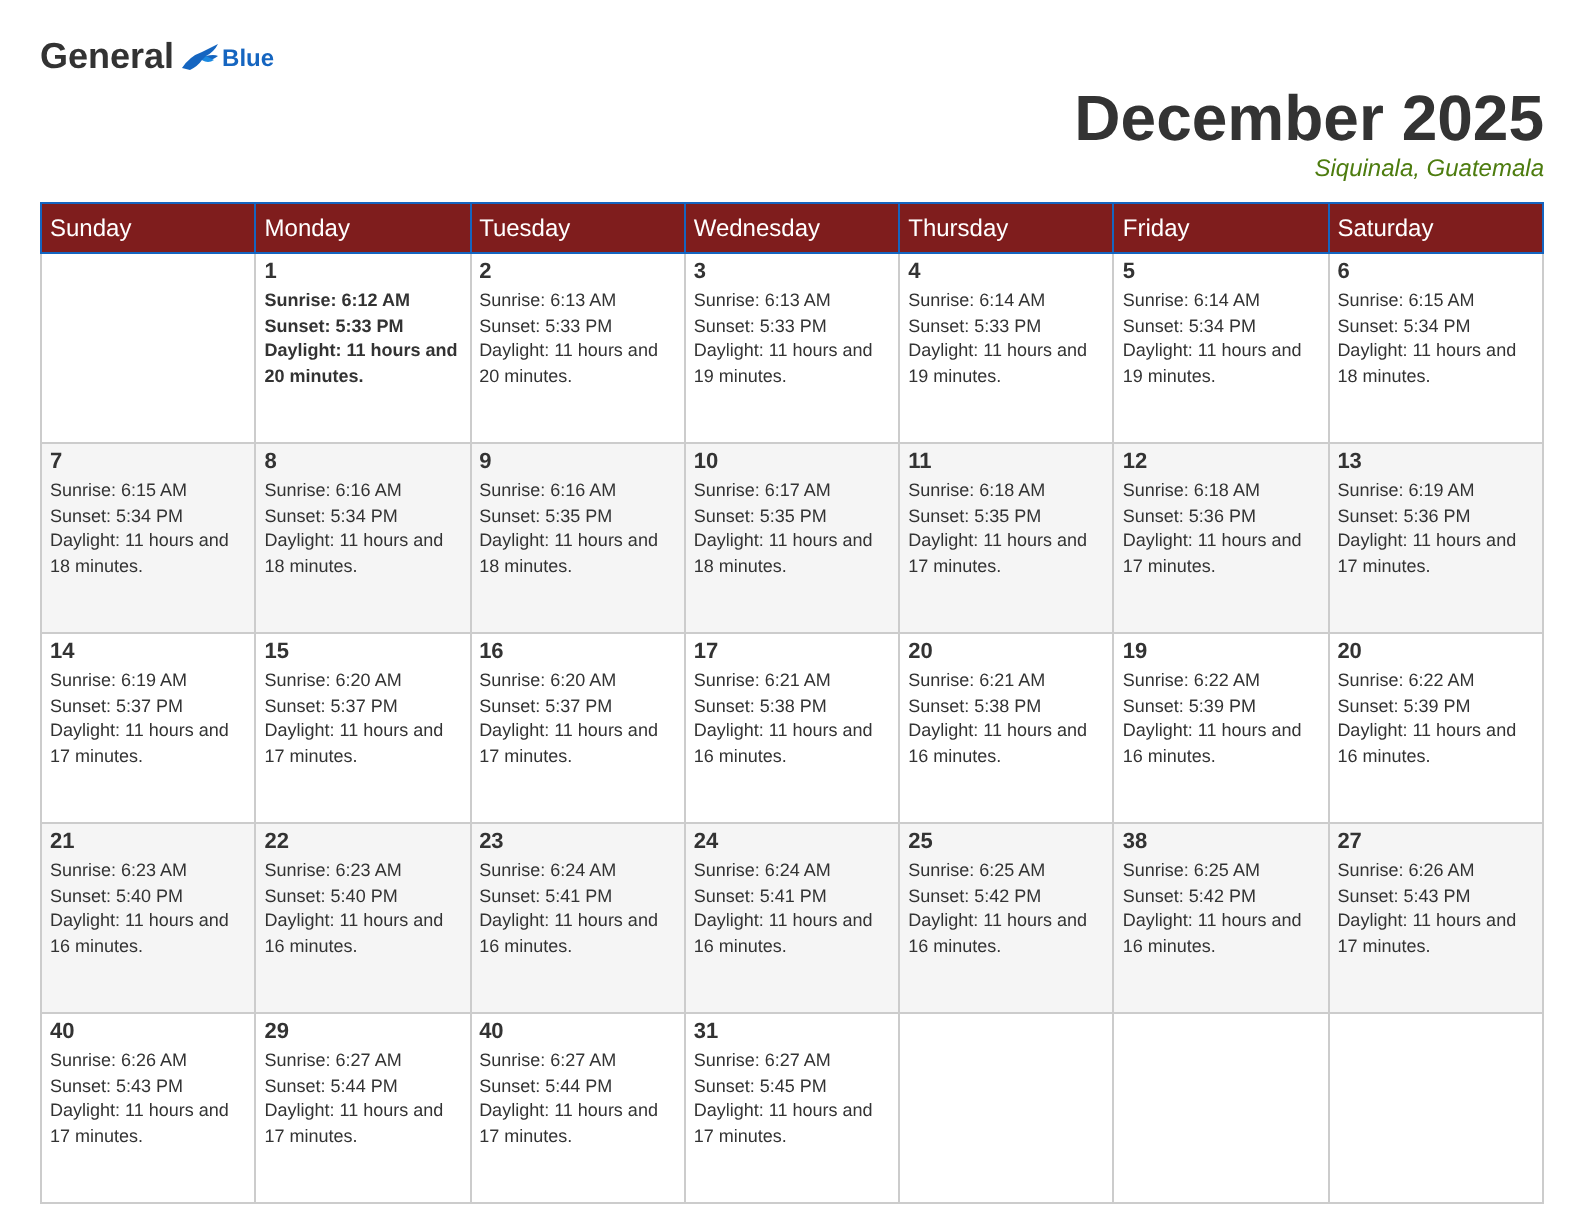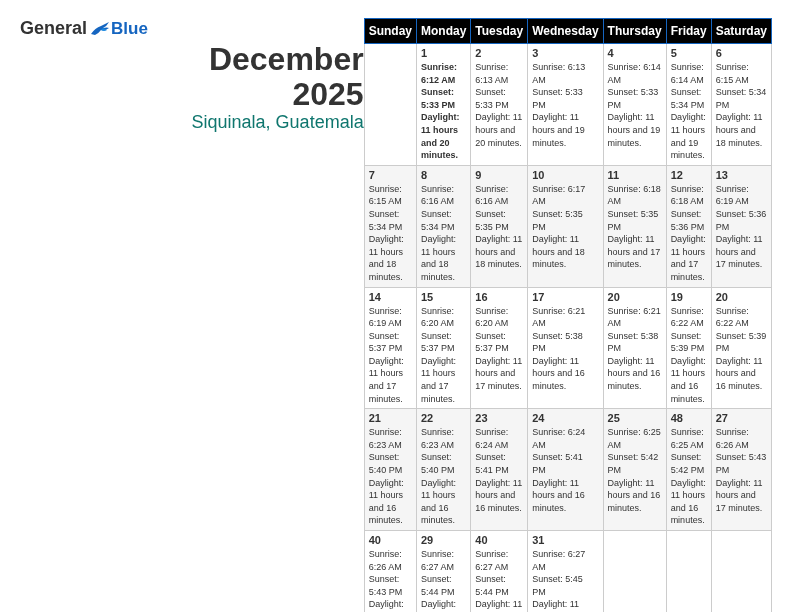--- a/index.html
+++ b/index.html
@@ -8,20 +8,21 @@
       height: 612px;
       font-family: Arial, sans-serif;
       background: #fff;
       overflow: hidden;
     }
     .page {
       width: 792px;
       height: 612px;
       padding: 18px 20px 10px 20px;
       display: flex;
+      flex-direction: column;
     }
     .header {
       display: flex;
       justify-content: space-between;
       align-items: flex-start;
       margin-bottom: 10px;
     }
     .logo {
       display: flex;
       flex-direction: column;
@@ -30,53 +31,54 @@
     .logo-text {
       display: flex;
       align-items: center;
     }
     .logo-general {
       font-size: 18px;
       font-weight: bold;
       color: #333;
     }
     .logo-blue {
-      font-size: 17px;
+      font-size: 12px;
       font-weight: bold;
       color: #1565c0;
     }
     .logo-bird {
       width: 22px;
       height: 18px;
       margin-left: 2px;
     }
     .title-section {
       text-align: right;
       margin-top: 24px;
     }
     .month-title {
       font-size: 32px;
       font-weight: bold;
       color: #333;
       line-height: 1.1;
     }
     .location {
-      font-size: 18px;
-      color: #0f766e;
+      font-size: 12px;
+      color: #4d7c0f;
+      font-style: italic;
     }
     .calendar {
       width: 100%;
       border-collapse: collapse;
       flex: 1;
     }
     .calendar th {
-      background: #000000;
+      background: #7f1d1d;
       color: #fff;
       font-size: 12px;
-      font-weight: bold;
+      font-weight: normal;
       padding: 5px 4px;
       text-align: left;
       border: 1px solid #1565c0;
     }
     .calendar td {
       border: 1px solid #ccc;
       vertical-align: top;
       padding: 3px 4px;
       width: calc(100% / 7);
       font-size: 9.5px;
@@ -289,21 +291,21 @@
 Sunset: 5:41 PM
 Daylight: 11 hours and 16 minutes.</div>
           </td>
           <td>
             <div class="day-number">25</div>
             <div class="cell-text" style="white-space: pre-line;">Sunrise: 6:25 AM
 Sunset: 5:42 PM
 Daylight: 11 hours and 16 minutes.</div>
           </td>
           <td>
-            <div class="day-number">48</div>
+            <div class="day-number">38</div>
             <div class="cell-text" style="white-space: pre-line;">Sunrise: 6:25 AM
 Sunset: 5:42 PM
 Daylight: 11 hours and 16 minutes.</div>
           </td>
           <td>
             <div class="day-number">27</div>
             <div class="cell-text" style="white-space: pre-line;">Sunrise: 6:26 AM
 Sunset: 5:43 PM
 Daylight: 11 hours and 17 minutes.</div>
           </td>

